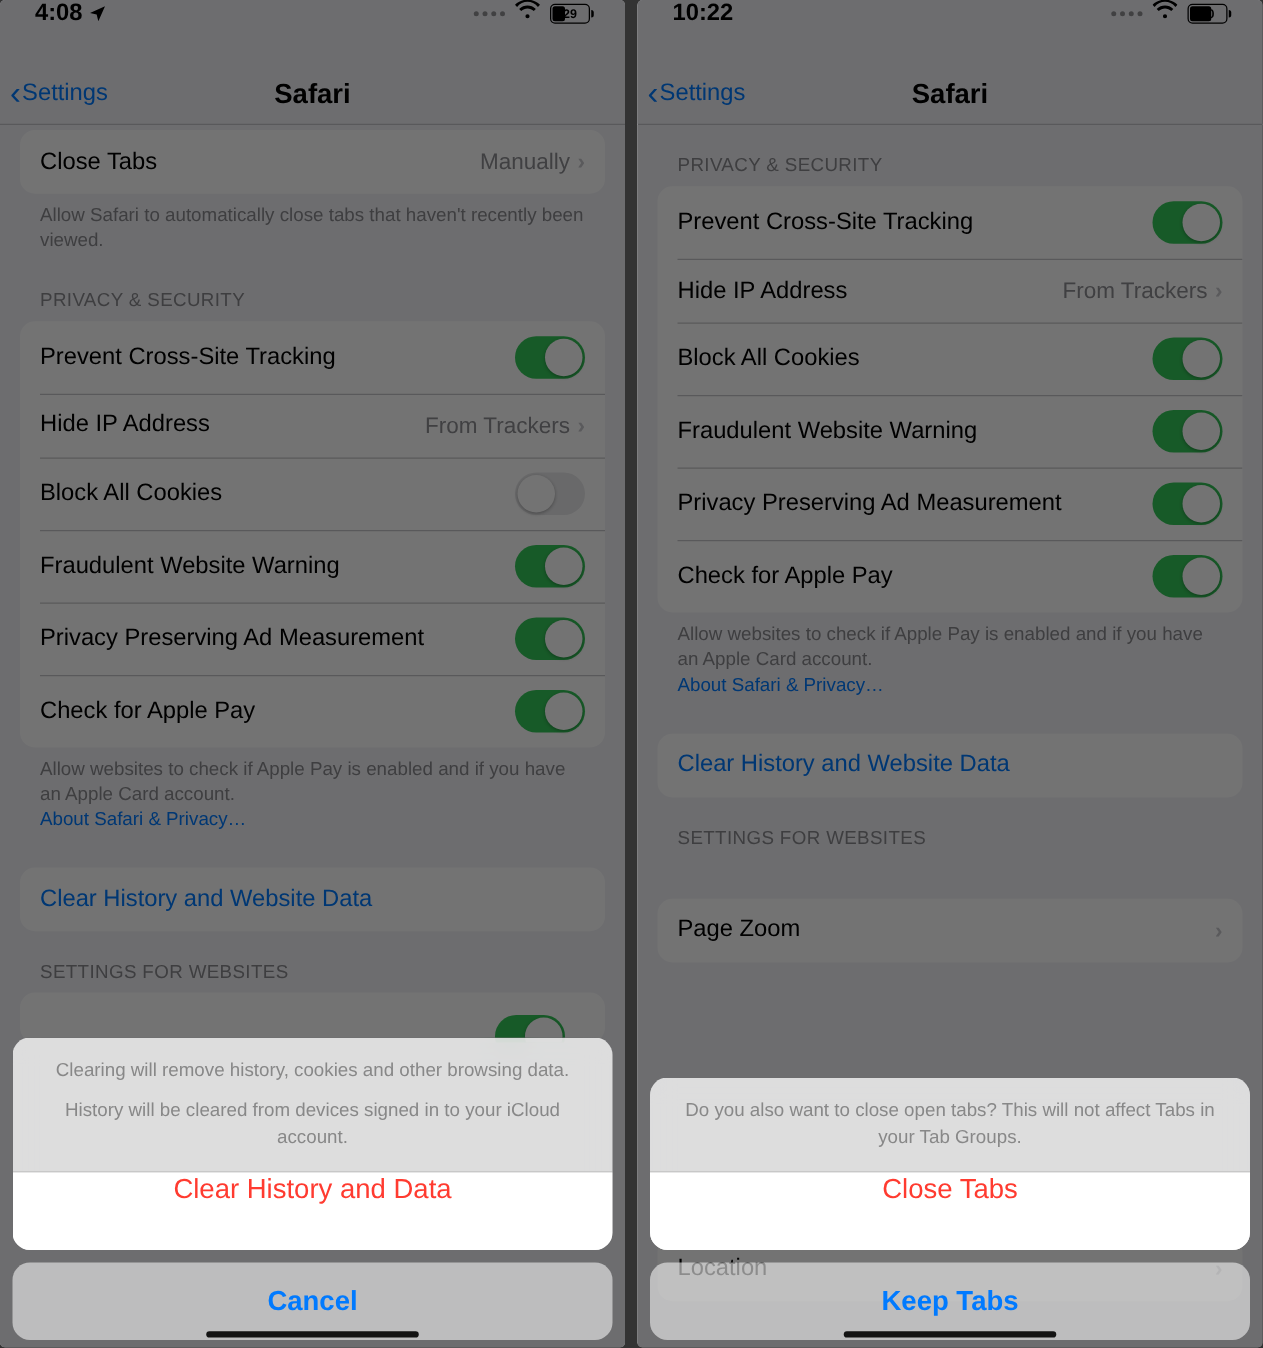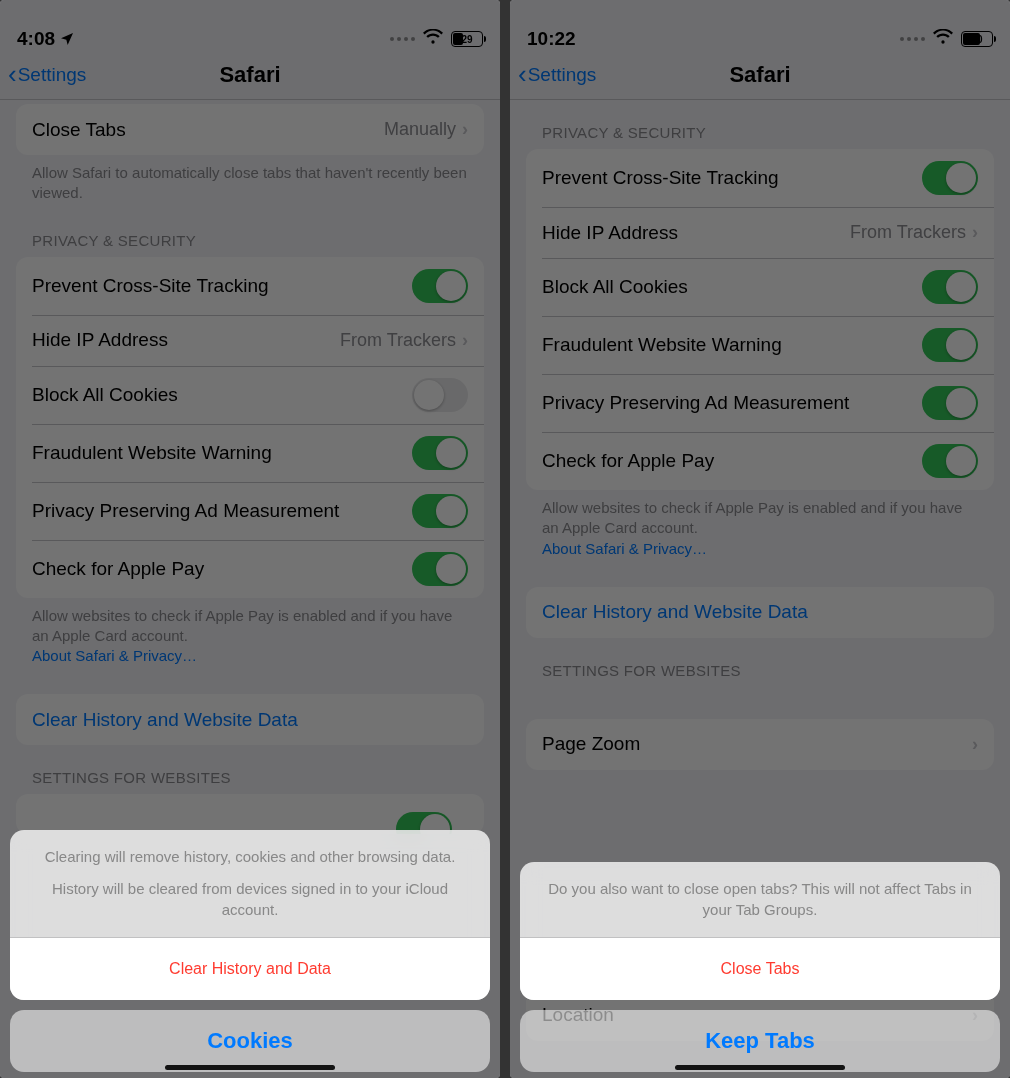--- a/index.html
+++ b/index.html
@@ -2,21 +2,21 @@
 <html><head>
 <meta charset="utf-8">
 <style>
   * { box-sizing: border-box; margin: 0; padding: 0; font-family: -apple-system, "Helvetica Neue", Arial, sans-serif; -webkit-font-smoothing: antialiased; }
   body { background: #333; width: 1010px; height: 1078px; display: flex; gap: 10px; padding: 0; }
   .phone { flex: 1; background: #f2f2f7; position: relative; overflow: hidden; border-radius: 4px; height: 1078px; }
   .dim { position:absolute; inset:0; background: rgba(0,0,0,0.55); pointer-events:none; z-index: 50; }
   .content { position: relative; z-index: 1; height:100%; display:flex; flex-direction:column; }
 
   
-  .statusbar { height: 50px; display:flex; align-items:flex-end; justify-content:space-between; padding: 0 17px; font-size: 19px; font-weight: 600; }
+  .statusbar { height: 50px; display:flex; align-items:flex-start; justify-content:space-between; padding: 0 28px; font-size: 19px; font-weight: 600; }
   .status-left { display:flex; align-items:center; gap:4px;}
   .status-right { display:flex; align-items:center; gap: 8px; }
   .dots4 { display:flex; gap:3px; align-items:flex-end; opacity:0.4;}
   .dots4 span { width:4px; height:4px; background:#000; border-radius:50%; }
   .wifi-icon svg { width: 20px; height: 16px; }
   .batt { width:32px; height:16px; border:1.5px solid #000; border-radius:4px; position:relative; display:flex; align-items:center; padding:1px; }
   .batt::after{ content:""; position:absolute; right:-4px; top:4px; width:2.5px; height:6px; background:#000; border-radius:0 2px 2px 0;}
   .batt-fill { height:100%; background:#000; border-radius:2px; width:40%;}
   .batt-label { position:absolute; inset:0; display:flex; align-items:center; justify-content:center; font-size:10px; font-weight:600; }
 
@@ -42,21 +42,21 @@
   .switch.off .knob { right:auto; left:2px; }
   .header-text { font-size:15px; color:#8a8a8e; padding: 24px 32px 8px; text-transform:uppercase; letter-spacing:0.3px;}
   .footer-text { font-size:15px; color:#8a8a8e; padding: 8px 32px 4px; line-height:1.35;}
   .link { color:#007aff; }
   .link-row { color:#007aff; }
 
   
   .sheet { position:absolute; left:10px; right:10px; bottom:6px; z-index:100; }
   .sheet-card { background: rgba(245,245,245,0.82); border-radius:14px; overflow:hidden; margin-bottom:10px; backdrop-filter: blur(10px);}
   .sheet-msg { font-size:15px; color:#888; text-align:center; padding:16px 20px; line-height:1.45; border-bottom:0.5px solid rgba(0,0,0,0.12);}
-  .sheet-btn { height:62px; display:flex; align-items:center; justify-content:center; font-size:16px; background:#fff; }
+  .sheet-btn { height:62px; display:flex; justify-content:center; font-size:22px; background:#fff; }
   .sheet-btn.destructive { color:#ff3b30; }
   .sheet-cancel { background:rgba(255,255,255,0.55); border-radius:14px; height:62px; display:flex; align-items:center; justify-content:center; font-size:22px; color:#007aff; font-weight:600; }
 
   
   .home-ind { position:absolute; bottom:8px; left:50%; transform:translateX(-50%); width:170px; height:5px; background:#000; border-radius:3px; z-index:200; opacity:0.9;}
 
   .loc-svg { width:16px; height:16px; }
 </style>
 </head>
 <body>
@@ -176,21 +176,21 @@
       <div class="sheet-msg">
         <div>Clearing will remove history, cookies and other browsing data.</div>
         <div style="height:10px"></div>
         <div>History will be cleared from devices signed in to your iCloud account.</div>
       </div>
       <div class="sheet-btn destructive">
         <span>Clear History and Data</span>
       </div>
     </div>
     <div class="sheet-cancel">
-      <span>Cookies</span>
+      <span>Cancel</span>
     </div>
   </div>
   <div class="home-ind"></div>
 </div>
 
 <div class="phone">
   <div class="content">
     <div class="statusbar">
       <div class="status-left">
         <span>10:22</span>

